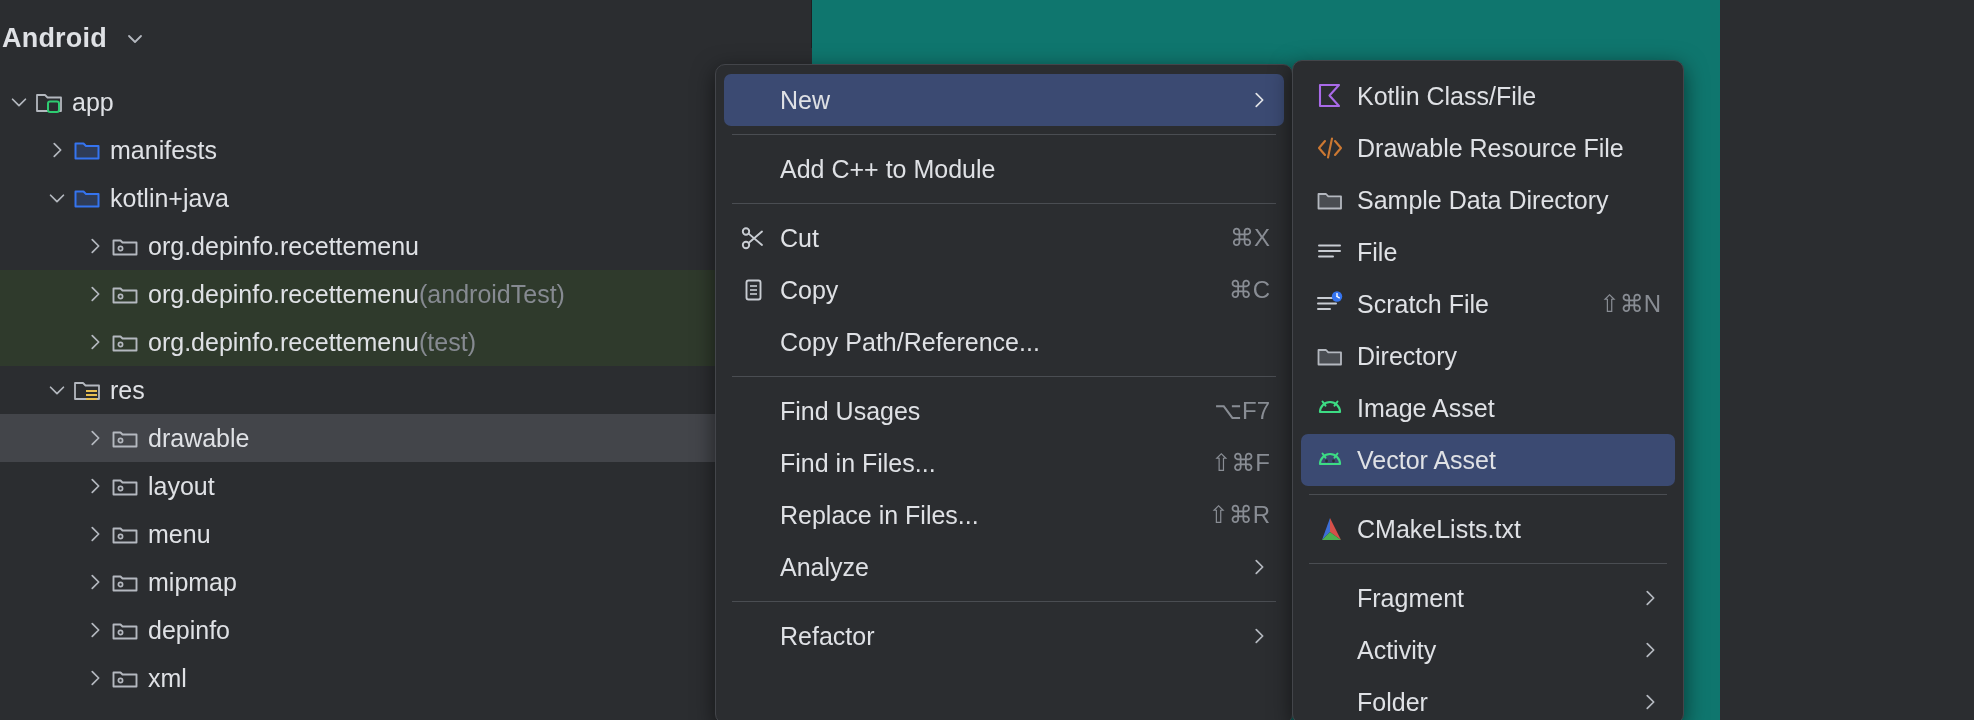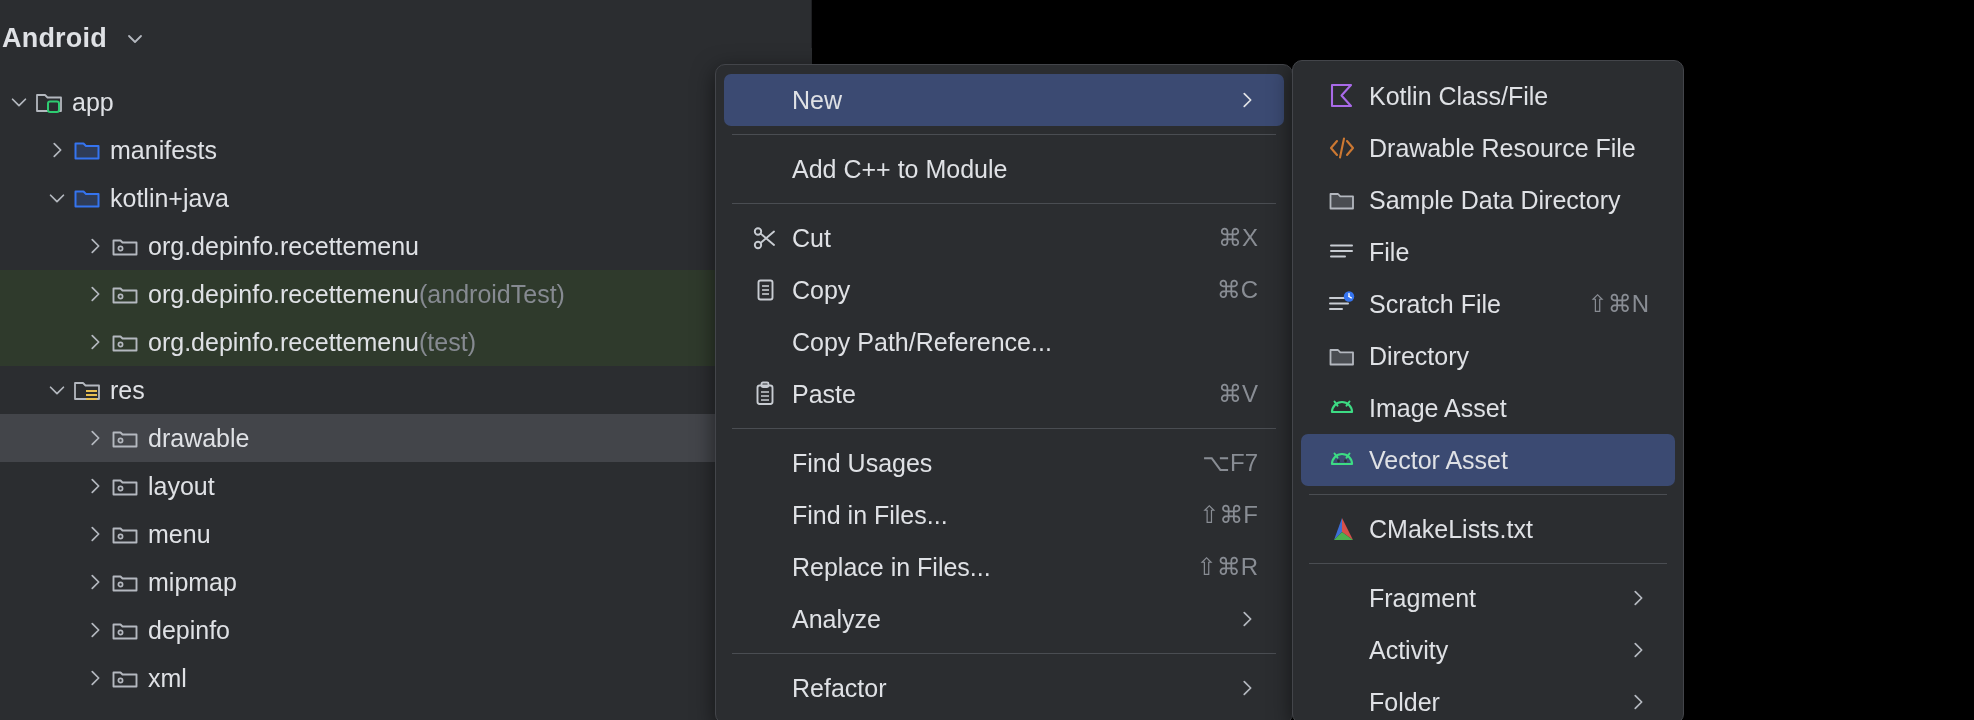--- a/index.html
+++ b/index.html
@@ -6,23 +6,23 @@
     margin: 0;
     padding: 0;
     background: #2b2d30;
     width: 1974px;
     height: 720px;
     overflow: hidden;
     font-family: "Liberation Sans", sans-serif;
   }
   #root {
     position: relative;
-    width: 1974px;
+    width: 1720px;
     height: 720px;
-    background: #000000;
+    background: #0f766e;
   }
 
   
   .tool-window {
     position: absolute;
     left: 0; top: 0;
     width: 812px;
     height: 720px;
     background: #2b2d30;
   }
@@ -115,21 +115,21 @@
     top: 60px;
     width: 392px;
     height: 664px;
   }
   .menu-inner { padding: 9px 0 0 0; }
   .menu-item {
     position: relative;
     display: flex;
     align-items: center;
     height: 52px;
-    padding: 0 26px;
+    padding: 0 14px;
     box-sizing: border-box;
     margin: 0 8px;
     border-radius: 7px;
   }
   .menu-item.highlight { background: #3b4a72; }
   .mi-icon {
     width: 42px;
     min-width: 42px;
     display: inline-flex;
     align-items: center;
@@ -418,33 +418,20 @@
               <line x1="12" y1="19" x2="19" y2="19" stroke="#c8ccd2" stroke-width="1.6"></line>
             </svg>
           </span>
           <span class="mi-label">Copy</span>
           <span class="mi-shortcut">⌘C</span>
         </div>
         <div class="menu-item">
           <span class="mi-icon"></span>
           <span class="mi-label">Copy Path/Reference...</span>
         </div>
-        <div class="menu-item">
-          <span class="mi-icon">
-            <svg width="30" height="30" viewBox="0 0 30 30">
-              <rect x="7.5" y="6.5" width="15" height="18.5" rx="2.2" fill="none" stroke="#c8ccd2" stroke-width="1.9"></rect>
-              <rect x="11.5" y="3.5" width="7" height="4.5" rx="1.4" fill="none" stroke="#c8ccd2" stroke-width="1.8"></rect>
-              <line x1="11" y1="13" x2="19" y2="13" stroke="#c8ccd2" stroke-width="1.5"></line>
-              <line x1="11" y1="17" x2="19" y2="17" stroke="#c8ccd2" stroke-width="1.5"></line>
-              <line x1="11" y1="21" x2="19" y2="21" stroke="#c8ccd2" stroke-width="1.5"></line>
-            </svg>
-          </span>
-          <span class="mi-label">Paste</span>
-          <span class="mi-shortcut">⌘V</span>
-        </div>
         <div class="menu-sep"></div>
         <div class="menu-item">
           <span class="mi-icon"></span>
           <span class="mi-label">Find Usages</span>
           <span class="mi-shortcut">⌥F7</span>
         </div>
         <div class="menu-item">
           <span class="mi-icon"></span>
           <span class="mi-label">Find in Files...</span>
           <span class="mi-shortcut">⇧⌘F</span>

